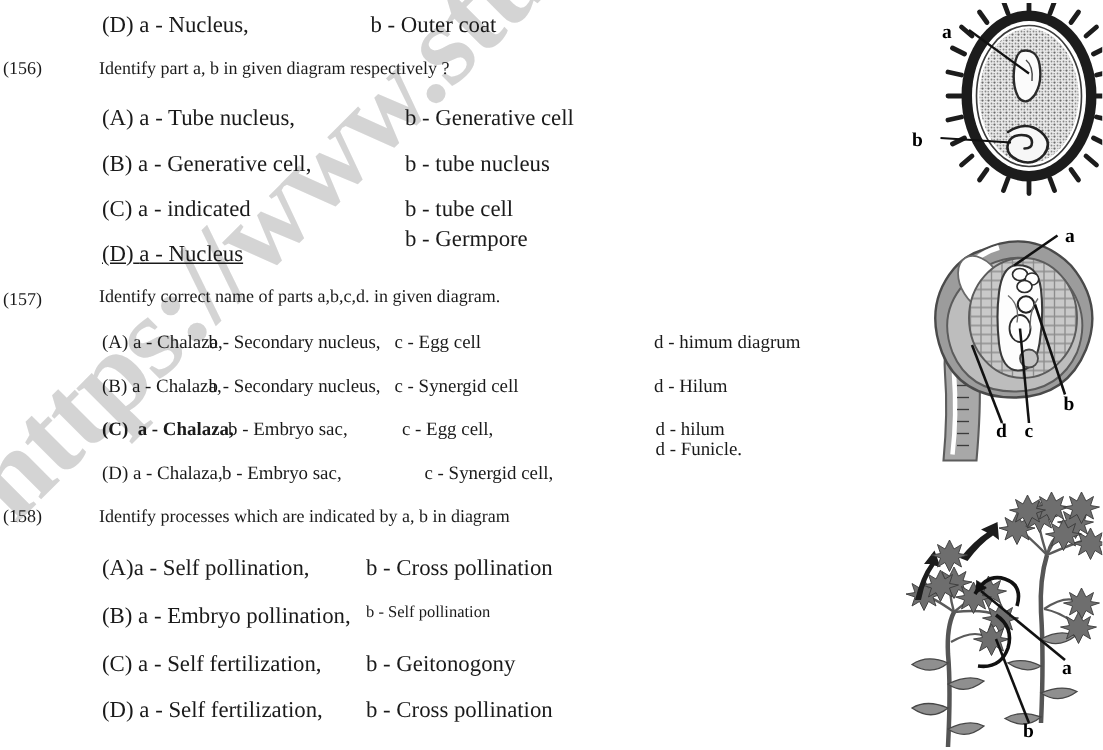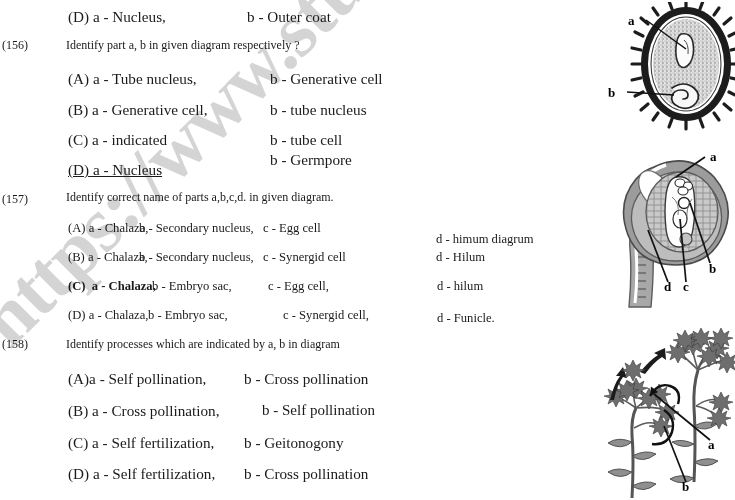--- a/index.html
+++ b/index.html
@@ -137,53 +137,53 @@
   </div>
 
   <div>
     <span class="qnum" style="top:192px;">(157)</span>
     <span class="qtext" style="top:190px;">Identify correct name of parts a,b,c,d. in given diagram.</span>
 
     <div>
       <span class="opt-sm" style="top:221px;"><span>(A)</span>&nbsp;<span>a - Chalaza,</span></span>
       <span class="col" style="top:221px;left:139px;font-size:12.6px;">b - Secondary nucleus,</span>
       <span class="col" style="top:221px;left:263px;font-size:12.6px;">c - Egg cell</span>
-      <span class="col" style="top:221px;left:436px;font-size:12.6px;margin-top:11px;">d - himum diagrum</span>
+      <span class="col" style="top:221px;left:436px;font-size:12.6px;">d - himum diagrum</span>
     </div>
     <div>
       <span class="opt-sm" style="top:250px;"><span>(B)</span>&nbsp;<span>a - Chalaza,</span></span>
       <span class="col" style="top:250px;left:139px;font-size:12.6px;">b - Secondary nucleus,</span>
       <span class="col" style="top:250px;left:263px;font-size:12.6px;">c - Synergid cell</span>
       <span class="col" style="top:250px;left:436px;font-size:12.6px;">d - Hilum</span>
     </div>
     <div>
       <span class="opt-sm" style="top:279px;font-weight:bold;"><span>(C)</span>&nbsp;&nbsp;<span>a - Chalaza,</span></span>
       <span class="col" style="top:279px;left:152px;font-size:12.6px;">b - Embryo sac,</span>
       <span class="col" style="top:279px;left:268px;font-size:12.6px;">c - Egg cell,</span>
       <span class="col" style="top:279px;left:437px;font-size:12.6px;">d - hilum</span>
     </div>
     <div>
       <span class="opt-sm" style="top:308px;"><span>(D)</span>&nbsp;<span>a - Chalaza,</span></span>
       <span class="col" style="top:308px;left:148px;font-size:12.6px;">b - Embryo sac,</span>
       <span class="col" style="top:308px;left:283px;font-size:12.6px;">c - Synergid cell,</span>
-      <span class="col" style="top:311px;left:437px;font-size:12.6px;">d - Funicle.</span>
+      <span class="col" style="top:292px;left:437px;font-size:12.6px;">d - Funicle.</span>
     </div>
   </div>
 
   <div>
     <span class="qnum" style="top:337px;">(158)</span>
     <span class="qtext" style="top:337px;">Identify processes which are indicated by a, b in diagram</span>
 
     <div>
       <span class="opt" style="top:370px;"><span>(A)</span><span>a - Self pollination,</span></span>
       <span class="col" style="top:370px;left:244px;font-size:15.2px;">b - Cross pollination</span>
     </div>
     <div>
-      <span class="opt" style="top:402px;"><span>(B)</span>&nbsp;<span>a - Cross pollination,</span></span>
-      <span class="col" style="top:402px;left:262px;font-size:15px;text-align:right;">b - Self pollination</span>
+      <span class="opt" style="top:402px;"><span>(B)</span>&nbsp;<span>a - Embryo pollination,</span></span>
+      <span class="col" style="top:402px;left:244px;font-size:11px;text-align:right;">b - Self pollination</span>
     </div>
     <div>
       <span class="opt" style="top:434px;"><span>(C)</span>&nbsp;<span>a - Self fertilization,</span></span>
       <span class="col" style="top:434px;left:244px;font-size:15.2px;">b - Geitonogony</span>
     </div>
     <div>
       <span class="opt" style="top:465px;"><span>(D)</span>&nbsp;<span>a - Self fertilization,</span></span>
       <span class="col" style="top:465px;left:244px;font-size:15.2px;">b - Cross pollination</span>
     </div>
   </div>

